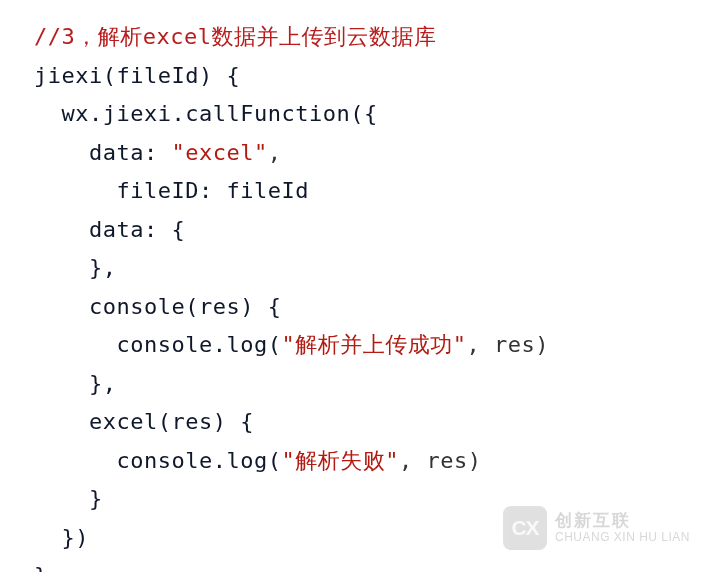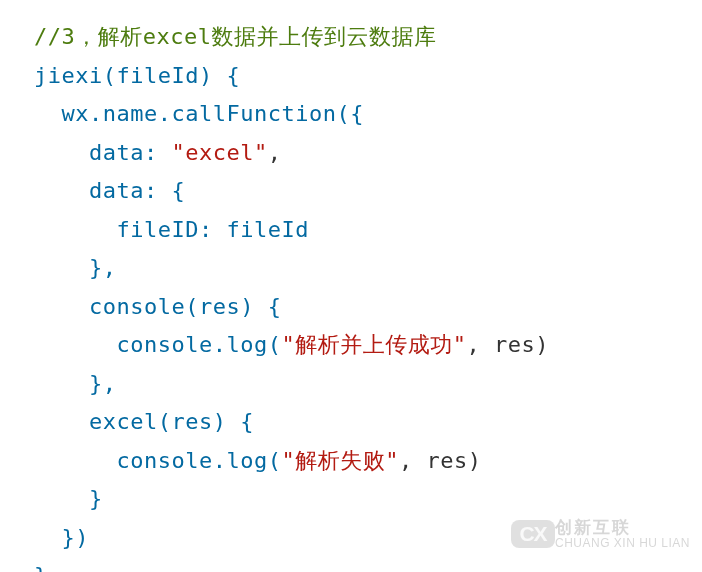--- a/index.html
+++ b/index.html
@@ -12,65 +12,66 @@
     color: #333333;
     width: 702px;
     height: 572px;
     position: relative;
     overflow: hidden;
   }
   .code-area {
     padding: 18px 0 0 34px;
     letter-spacing: 0.5px;
   }
-  .comment { color: #4d7c0f; }
+  .comment { color: #b91c1c; }
   .string  { color: #b31b12; }
   .punct   { color: #333333; }
-  .ident   { color: #0369a1; }
+  .ident   { color: #0f172a; }
   .line { white-space: pre; position: relative; }
   .watermark {
     position: absolute;
     right: 12px;
     bottom: 22px;
     display: flex;
     align-items: center;
     opacity: 0.55;
   }
   .wm-badge {
     width: 44px;
-    height: 28px;
+    height: 44px;
     border-radius: 8px;
     background: #c8c8c8;
     display: flex;
     align-items: center;
     justify-content: center;
     font-family: Arial, sans-serif;
     font-weight: 900;
     font-size: 21px;
     color: #f5f5f5;
     letter-spacing: -1px;
   }
   .wm-text {
+    margin-left: 8px;
     font-family: "Hiragino Sans GB", "Microsoft YaHei", sans-serif;
     color: #b8b8b8;
     line-height: 1.05;
   }
   .wm-cn { font-size: 17px; font-weight: 600; letter-spacing: 2px; }
   .wm-en { font-size: 12px; letter-spacing: 0.5px; margin-top: 1px; }
 </style>
 </head>
 <body>
 
 <div class="code-area">
   <div class="line"><span class="comment">//3，解析excel数据并上传到云数据库</span></div>
   <div class="line"><span class="ident">jiexi(fileId) {</span></div>
-  <div class="line"><span class="ident">  wx.name.callFunction({</span></div>
+  <div class="line"><span class="ident">  wx.jiexi.callFunction({</span></div>
   <div class="line"><span class="ident">    data: </span><span class="string">"excel"</span><span class="punct">,</span></div>
+  <div class="line"><span class="ident">      fileID: fileId</span></div>
   <div class="line"><span class="ident">    data: {</span></div>
-  <div class="line"><span class="ident">      fileID: fileId</span></div>
   <div class="line"><span class="ident">    },</span></div>
   <div class="line"><span class="ident">    console(res) {</span></div>
   <div class="line"><span class="ident">      console.log(</span><span class="string">"解析并上传成功"</span><span class="punct">, res)</span></div>
   <div class="line"><span class="ident">    },</span></div>
   <div class="line"><span class="ident">    excel(res) {</span></div>
   <div class="line"><span class="ident">      console.log(</span><span class="string">"解析失败"</span><span class="punct">, res)</span></div>
   <div class="line"><span class="ident">    }</span></div>
   <div class="line"><span class="ident">  })</span></div>
   <div class="line"><span class="ident">}</span></div>
 </div>

